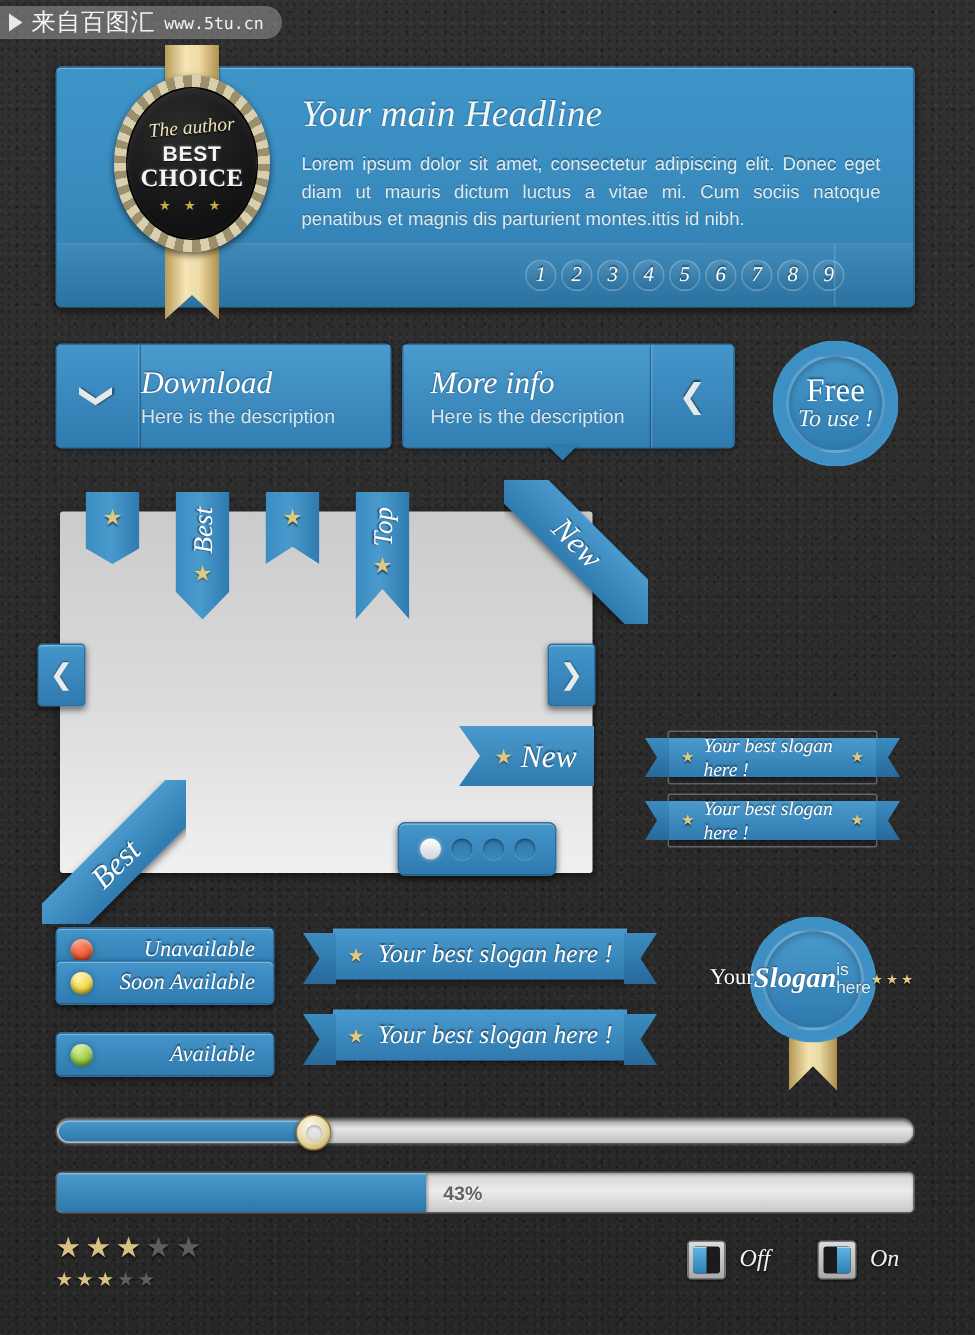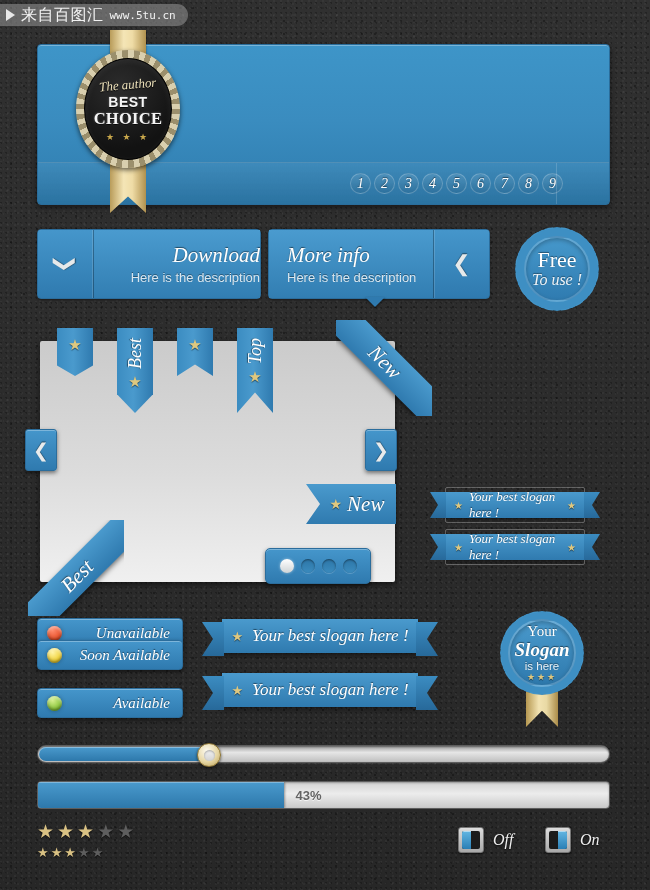--- a/index.html
+++ b/index.html
@@ -155,21 +155,21 @@
     width: 56px; display: flex; align-items: center; justify-content: center;
     background: linear-gradient(#4596cb, #2f7aaf);
     cursor: pointer;
   }
   .btn-dl .btn-side { border-right: 1px solid rgba(0,0,0,.28);
     box-shadow: inset -1px 0 0 rgba(255,255,255,.14); border-radius: 3px 0 0 3px; }
   .btn-mi .btn-side { border-left: 1px solid rgba(0,0,0,.28);
     box-shadow: inset 1px 0 0 rgba(255,255,255,.14); border-radius: 0 3px 3px 0; order: 2; }
   .btn-main {
     flex: 1; display: flex; flex-direction: column;
-    align-items: flex-end; justify-content: center; gap: 2px;
+    align-items: flex-start; justify-content: center; gap: 2px;
     background: linear-gradient(#4a9bcf, #327eb2);
   }
   .btn-mi .btn-main { align-items: flex-start; padding-left: 18px; }
   .btn-title {
     font-family: "Liberation Serif", serif; font-style: italic;
     font-size: 21px; color: #ffffff; text-shadow: 0 -1px 1px rgba(0,0,0,.5);
   }
   .btn-sub { font-size: 13px; color: #d8e6ef; text-shadow: 0 -1px 0 rgba(0,0,0,.35); }
   .chev { font-size: 22px; color: #e6e9ea; text-shadow: 0 -1px 1px rgba(0,0,0,.5); line-height: 1; }
   .btn-tail {
@@ -373,21 +373,21 @@
     background: linear-gradient(90deg,#b59750,#f2e3b2 40%,#e9d9a4 64%,#ab8c49);
     clip-path: polygon(0 0, 100% 0, 100% 100%, 50% 72%, 0 100%);
     box-shadow: 0 2px 3px rgba(0,0,0,.5);
   }
   .sb-disc { position: absolute; left: 0; top: 0; width: 84px; height: 84px; }
   .sb-inner {
     position: absolute; inset: 8px; border-radius: 50%;
     background: linear-gradient(#4a9acd, #2e79ad);
     border: 2px solid rgba(255,255,255,.18);
     box-shadow: inset 0 2px 5px rgba(0,0,0,.25);
-    display: flex; flex-direction: column; align-items: center; justify-content: center;
+    display: flex; flex-direction: row; align-items: center; justify-content: center;
     line-height: 1.05;
   }
   .sb-l1 { font-family: "Liberation Serif", serif; font-size: 15px; color: #fff;
     text-shadow: 0 -1px 1px rgba(0,0,0,.45); }
   .sb-l2 { font-family: "Liberation Serif", serif; font-style: italic; font-weight: bold;
     font-size: 19px; color: #fff; text-shadow: 0 -1px 1px rgba(0,0,0,.5); }
   .sb-l3 { font-size: 11.5px; color: #e9f1f7; text-shadow: 0 -1px 1px rgba(0,0,0,.4); }
   .sb-stars { color: #dfc87f; font-size: 9px; letter-spacing: 2px; margin-top: 1px;
     text-shadow: 0 1px 1px rgba(0,0,0,.5); }
 
@@ -472,20 +472,24 @@
 </head>
 <body>
 
 <div class="watermark">
   <div class="wm-tri"></div>
   <span class="wm-cn">来自百图汇</span>
   <span class="wm-url">www.5tu.cn</span>
 </div>
 
 <div class="header">
+  <div class="header-body">
+    <div class="header-title">Your main Headline</div>
+    <div class="header-text">Lorem ipsum dolor sit amet, consectetur adipiscing elit. Donec eget diam ut mauris dictum luctus a vitae mi. Cum sociis natoque penatibus et magnis dis parturient montes.ittis id nibh.</div>
+  </div>
   <div class="header-footer">
     <div class="pager">
       <div class="pager-num">1</div>
       <div class="pager-num">2</div>
       <div class="pager-num">3</div>
       <div class="pager-num">4</div>
       <div class="pager-num">5</div>
       <div class="pager-num">6</div>
       <div class="pager-num">7</div>
       <div class="pager-num">8</div>

